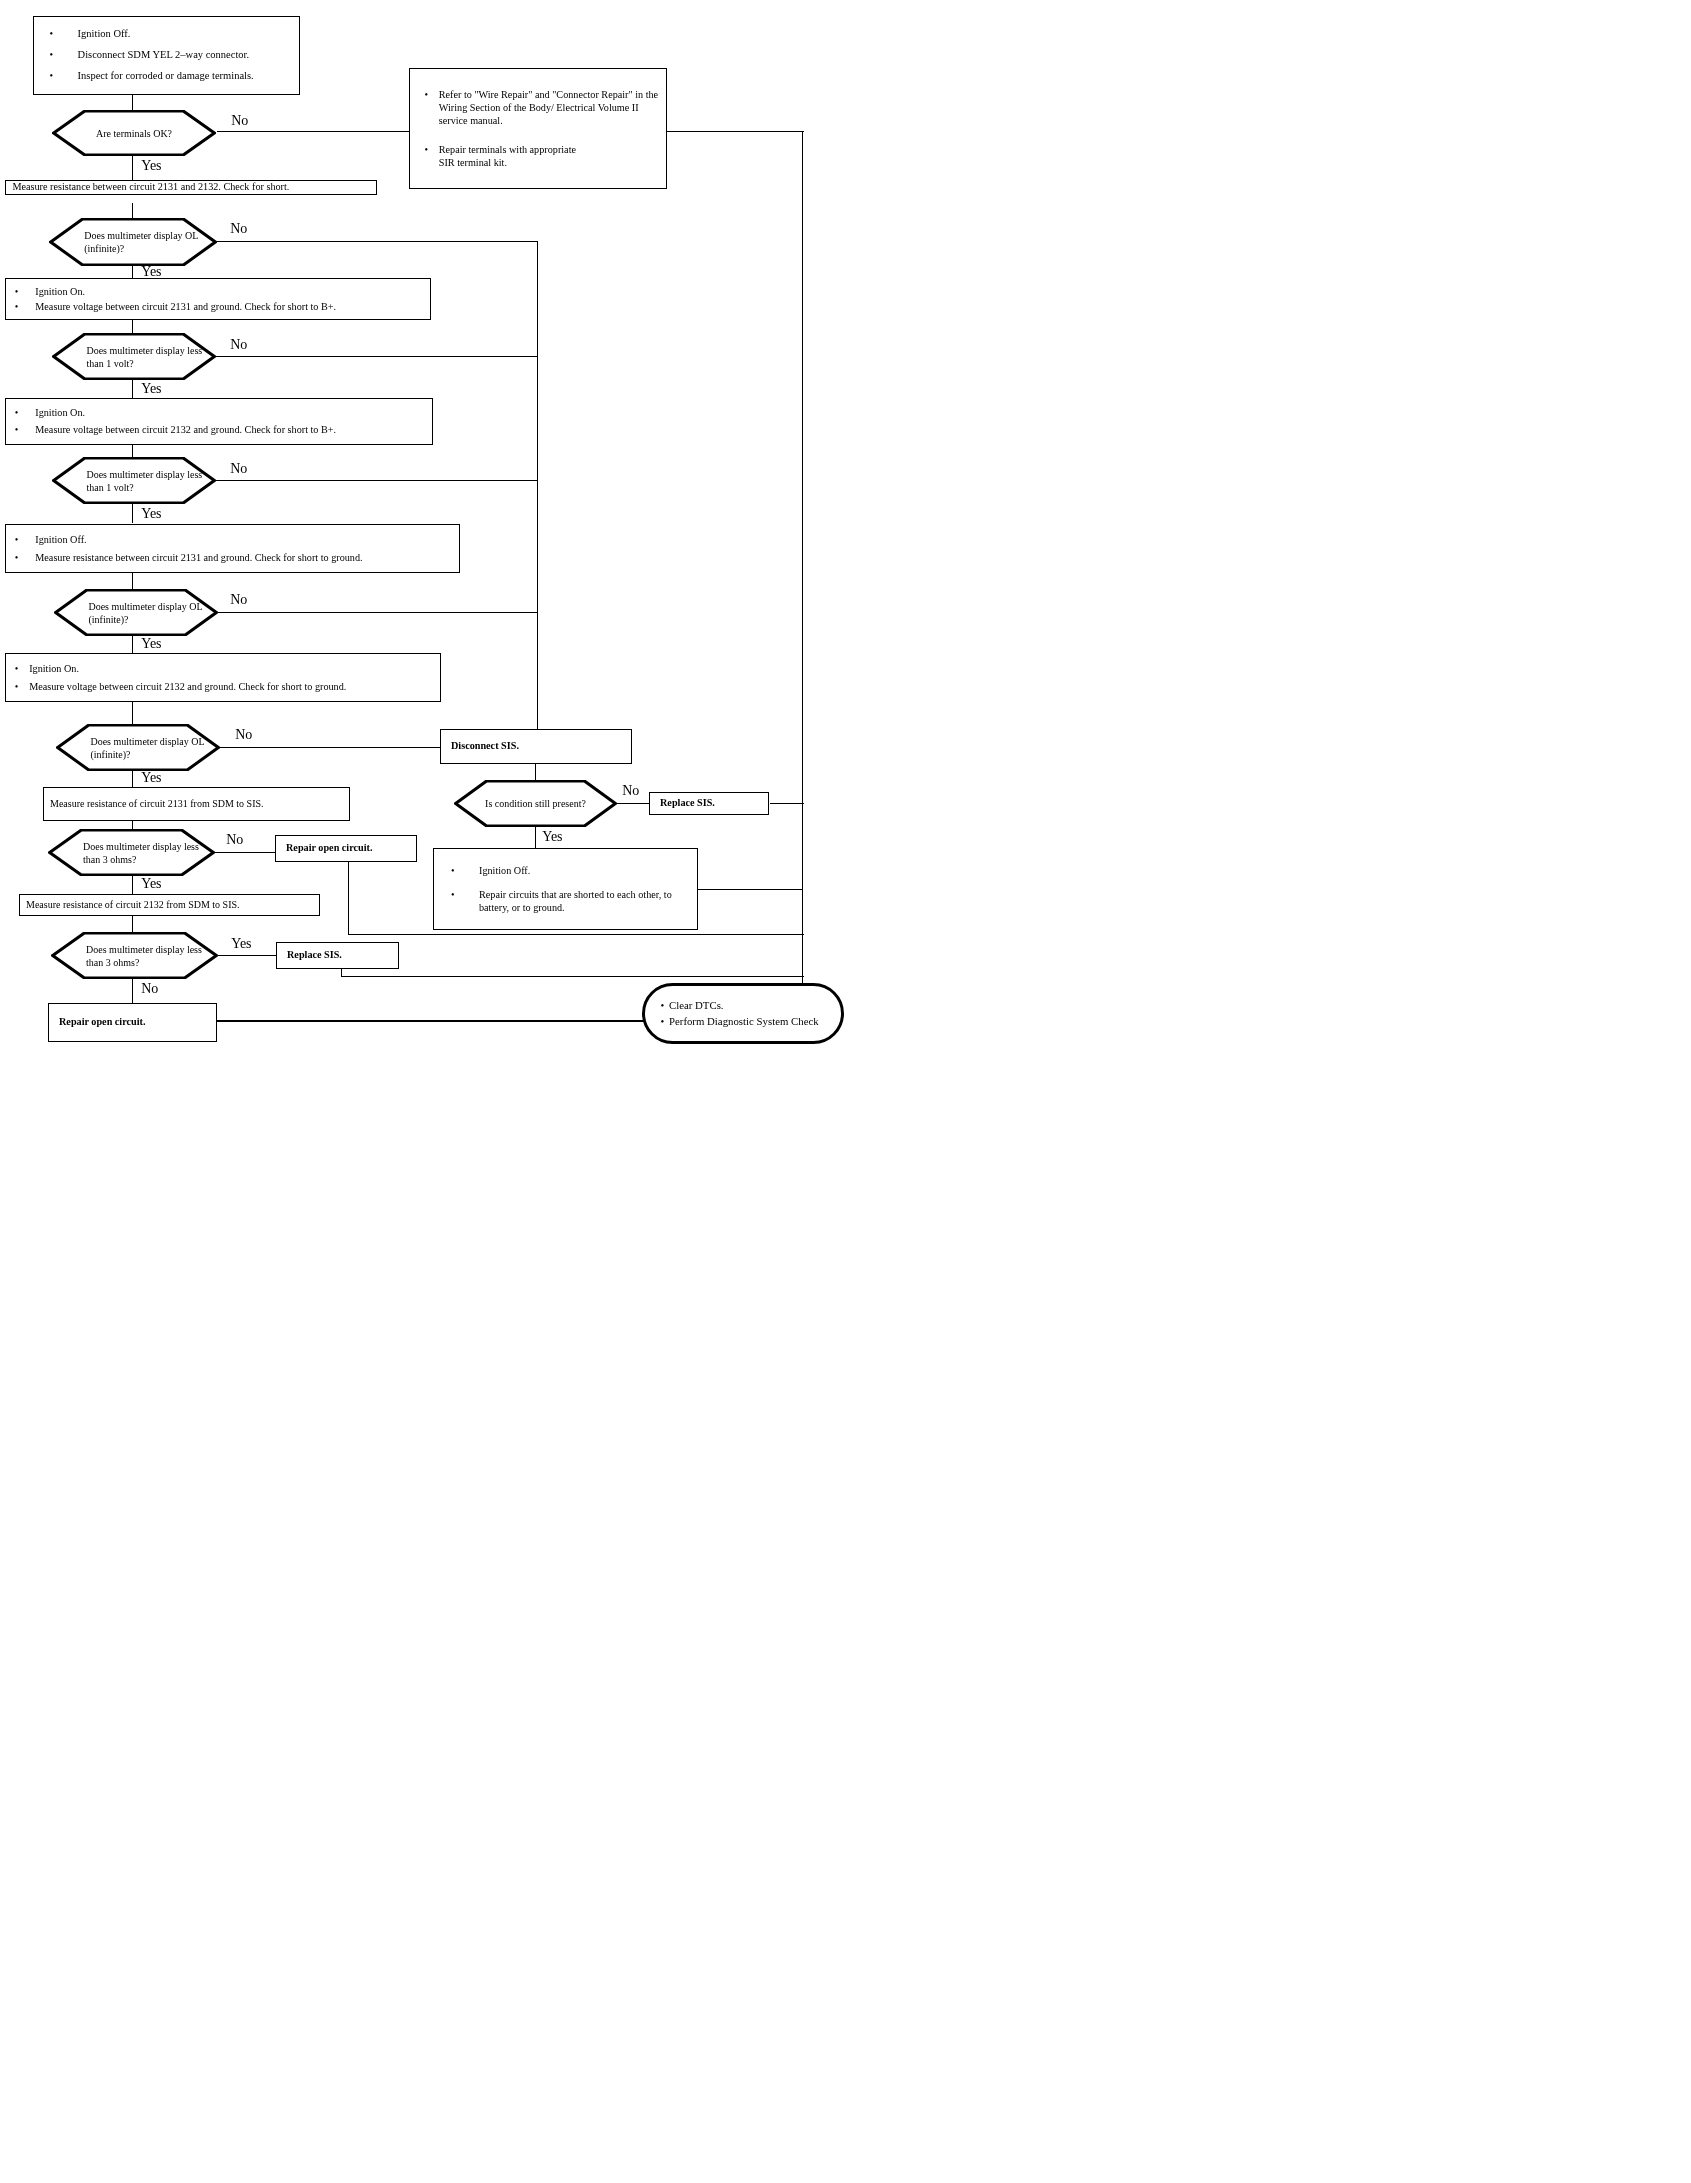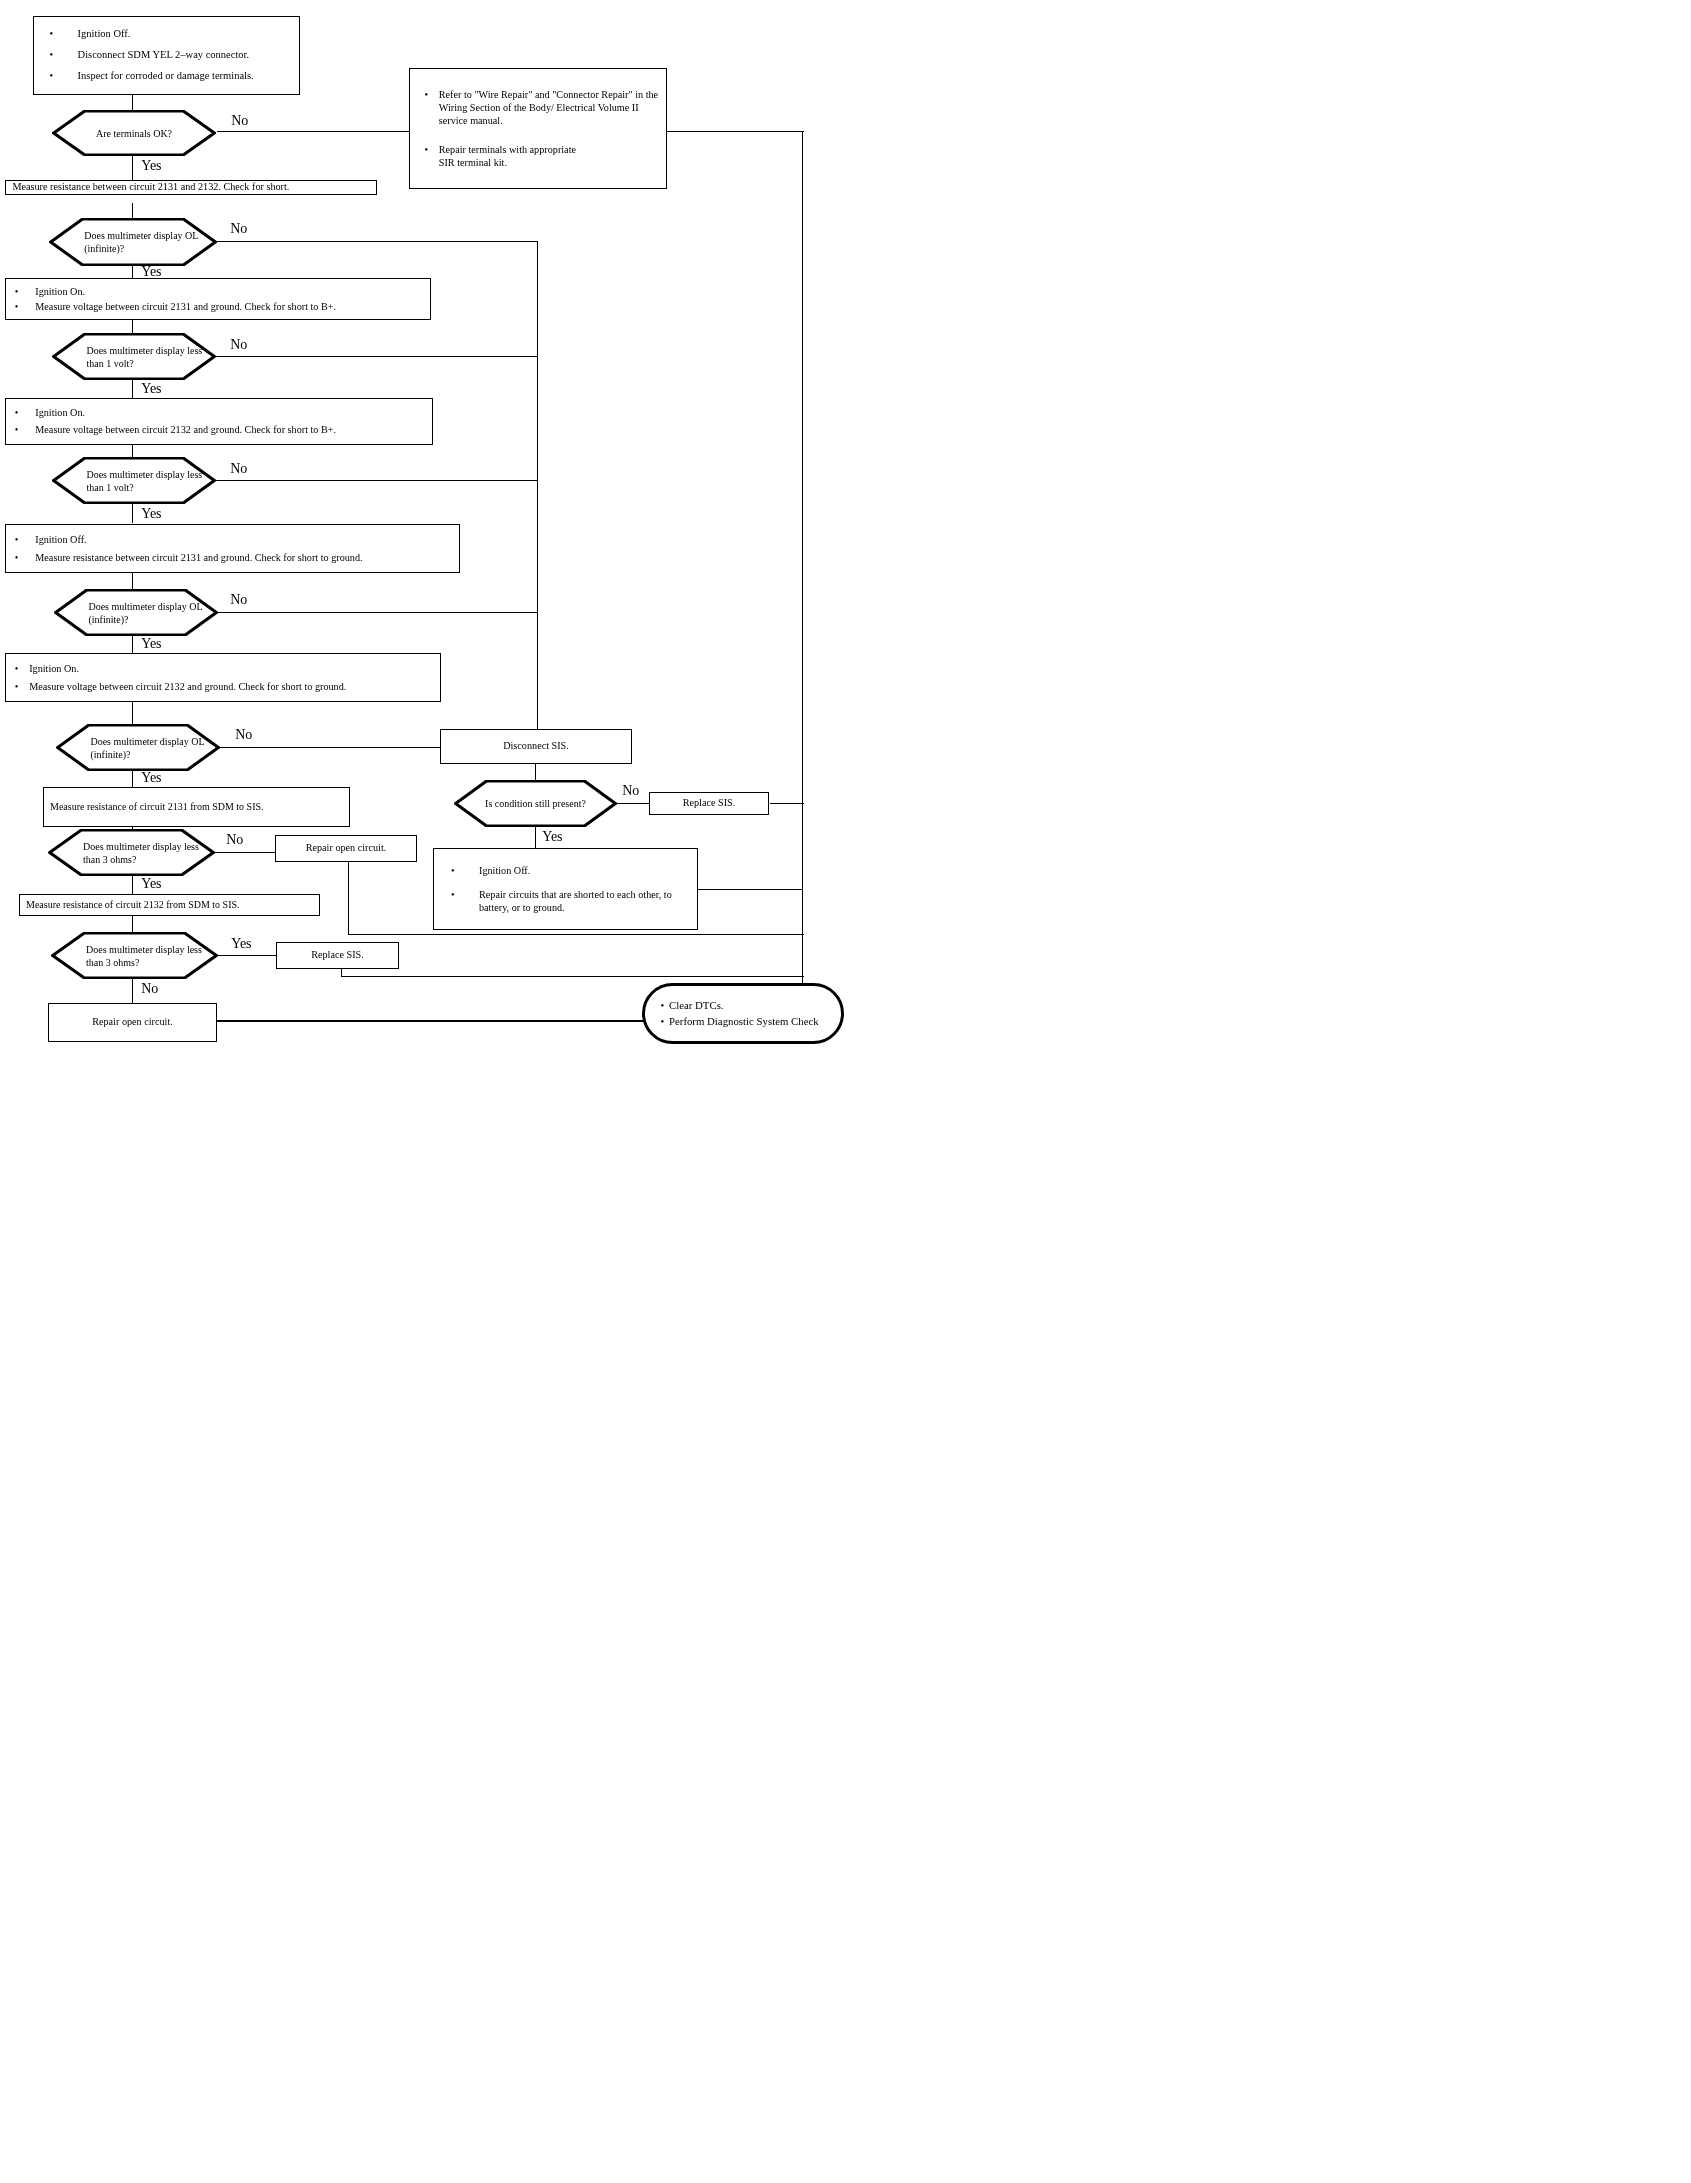--- a/index.html
+++ b/index.html
@@ -2,21 +2,21 @@
 <html style="font-size:9.6px"><head>
 <meta charset="utf-8">
 <style>
   html,body{margin:0;padding:0;background:#ffffff;}
   #page{position:relative;width:846px;height:1092px;background:#ffffff;overflow:hidden;
         font-family:"Liberation Serif", serif;color:#000;}
 
   
   .node{position:absolute;box-sizing:border-box;background:#fff;border:1.8px solid #000;}
   .plain{display:flex;align-items:center;padding:0 6px;font-size:10.2px;line-height:1.2;}
-  .plain.centered{justify-content:center;text-align:center;padding:0 4px;}
+  .plain.centered{justify-content:flex-start;text-align:center;padding:0 10px;font-weight:bold;}
 
   .bullets{display:flex;flex-direction:column;justify-content:space-evenly;
            padding:3.6px 4.8px 3.6px 8.4px;font-size:10.2px;line-height:1.3;}
   .row{display:flex;align-items:flex-start;}
   .row .b{flex:none;font-size:10.2px;}
   .gap-lg .row .b{width:28px;}
   .gap-md .row .b{width:20.5px;}
   .gap-sm .row .b{width:14.4px;}
   .start-box{padding-left:15.6px;font-size:10.5px;}
   .narrow240{max-width:150px;display:inline-block;}
@@ -198,21 +198,21 @@
     <div class="row">
         <span class="b">•</span>
       <span>Ignition Off.</span>
       </div>
     <div class="row">
         <span class="b">•</span>
       <span>Repair circuits that are shorted to each other, to battery, or to ground.</span>
       </div>
   </div>
 
-  <div class="node plain" style="left:43px;top:787px;width:307px;height:40px;font-size:10px;">
+  <div class="node plain" style="left:43px;top:787px;width:307px;height:34px;font-size:10px;">
     <span>Measure resistance of circuit 2131 from  SDM to SIS.</span>
   </div>
 
   <div class="node plain centered" style="left:275px;top:835px;width:142px;height:26.5px;">
     <span>Repair open circuit.</span>
   </div>
 
   <div class="node plain" style="left:19px;top:894px;width:301px;height:21.7px;font-size:10px;">
     <span>Measure resistance of circuit 2132 from  SDM to SIS.</span>
   </div>

